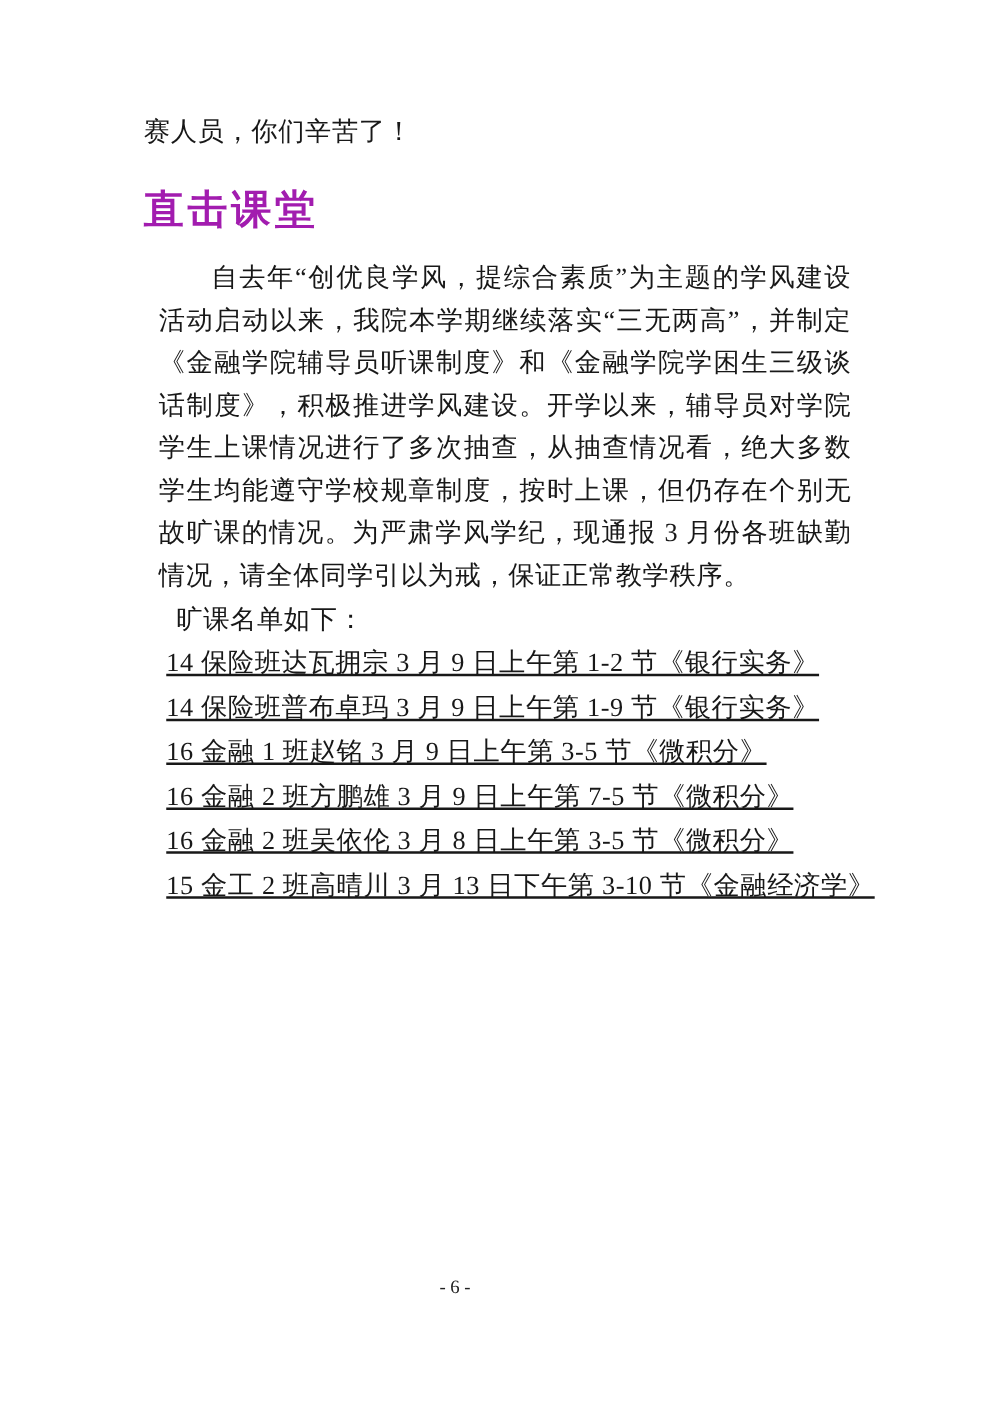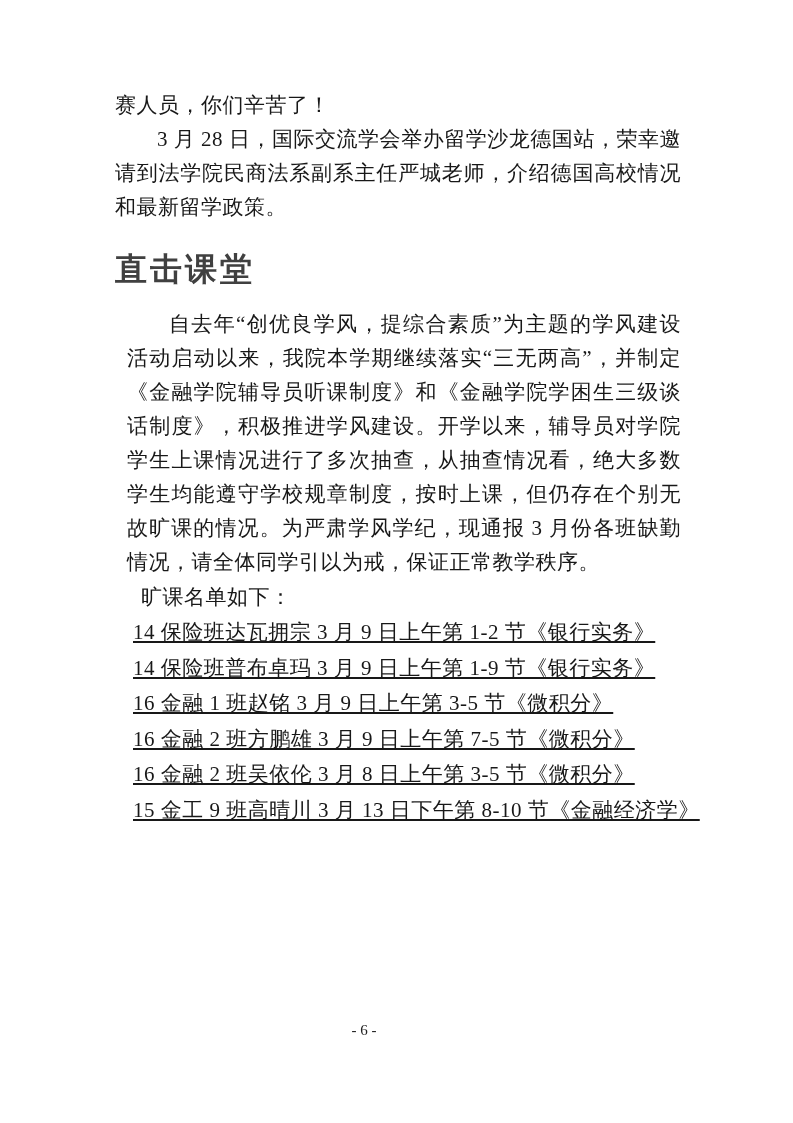--- a/index.html
+++ b/index.html
@@ -79,34 +79,33 @@
     font-family: "Liberation Serif", "DejaVu Serif", serif;
   }
 </style>
 </head>
 <body>
 
 <div class="page" style="background: rgb(255, 255, 255); color: rgb(24, 24, 24);">
   <div class="content">
 
     <p class="para">赛人员，你们辛苦了！</p>
-    <p class="para indent">3 月 28 日，国际交流学会举办留学沙龙德国站，荣幸邀请到法学院民商法系副系主任严城老师，介绍德国高校情况和最新留学政策。</p>
 
-    <div class="section-heading" style="color: #404040;">直击课堂</div>
+    <div class="section-heading" style="color: #a21caf;">直击课堂</div>
 
 
     <p class="para indent body-para">自去年“创优良学风，提综合素质”为主题的学风建设活动启动以来，我院本学期继续落实“三无两高”，并制定《金融学院辅导员听课制度》和《金融学院学困生三级谈话制度》，积极推进学风建设。开学以来，辅导员对学院学生上课情况进行了多次抽查，从抽查情况看，绝大多数学生均能遵守学校规章制度，按时上课，但仍存在个别无故旷课的情况。为严肃学风学纪，现通报 3 月份各班缺勤情况，请全体同学引以为戒，保证正常教学秩序。</p>
 
     <div class="list-intro">旷课名单如下：</div>
 
     <div class="absence-list">
       <div class="absence-item">14 保险班达瓦拥宗 3 月 9 日上午第 1-2 节《银行实务》</div>
       <div class="absence-item">14 保险班普布卓玛 3 月 9 日上午第 1-9 节《银行实务》</div>
       <div class="absence-item">16 金融 1 班赵铭 3 月 9 日上午第 3-5 节《微积分》</div>
       <div class="absence-item">16 金融 2 班方鹏雄 3 月 9 日上午第 7-5 节《微积分》</div>
       <div class="absence-item">16 金融 2 班吴依伦 3 月 8 日上午第 3-5 节《微积分》</div>
-      <div class="absence-item">15 金工 9 班高晴川 3 月 13 日下午第 8-10 节《金融经济学》</div>
+      <div class="absence-item">15 金工 2 班高晴川 3 月 13 日下午第 3-10 节《金融经济学》</div>
     </div>
 
   </div>
 
   <div class="footer">- 6 -</div>
 </div>
 
 </body></html>

